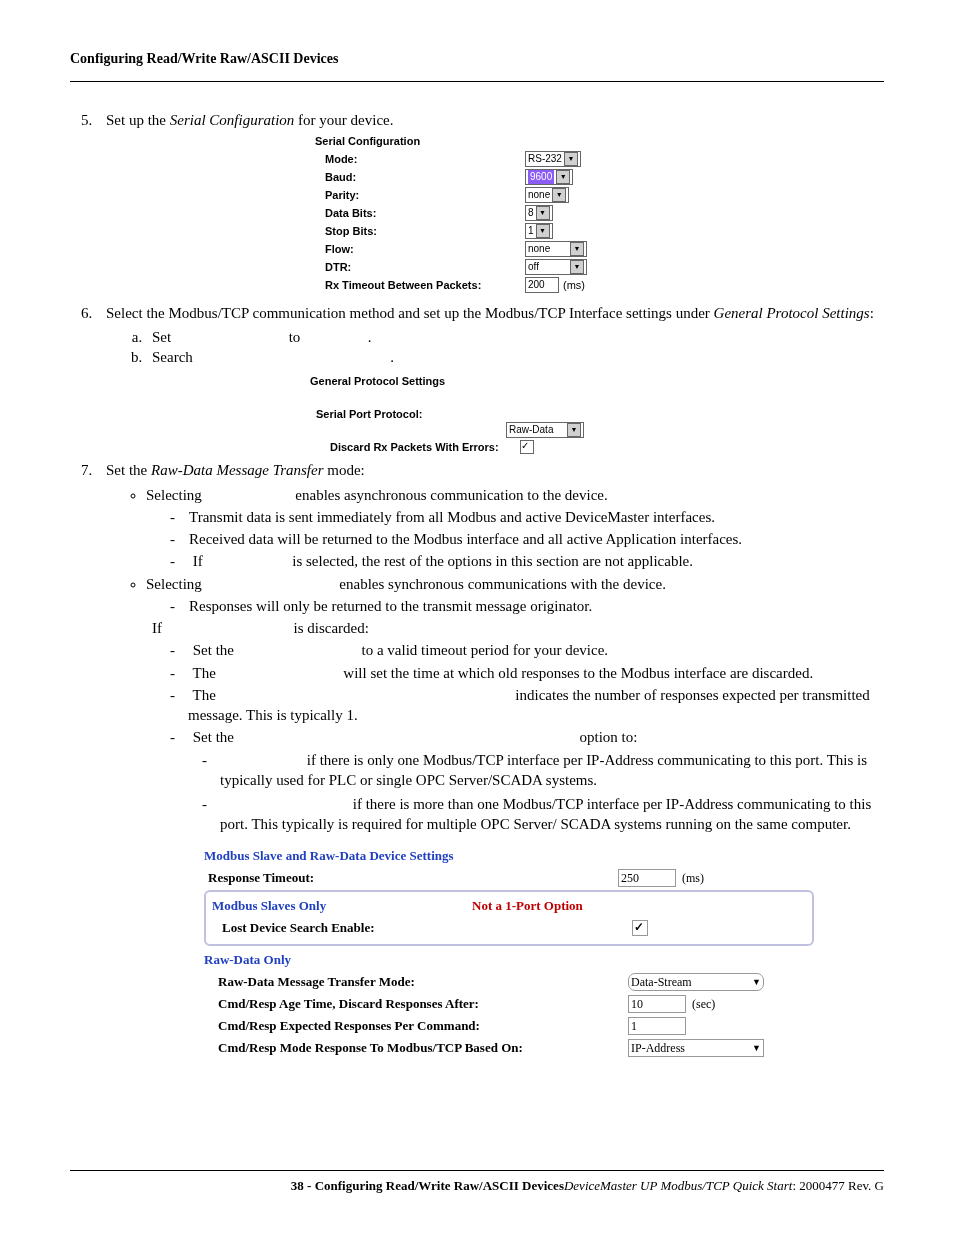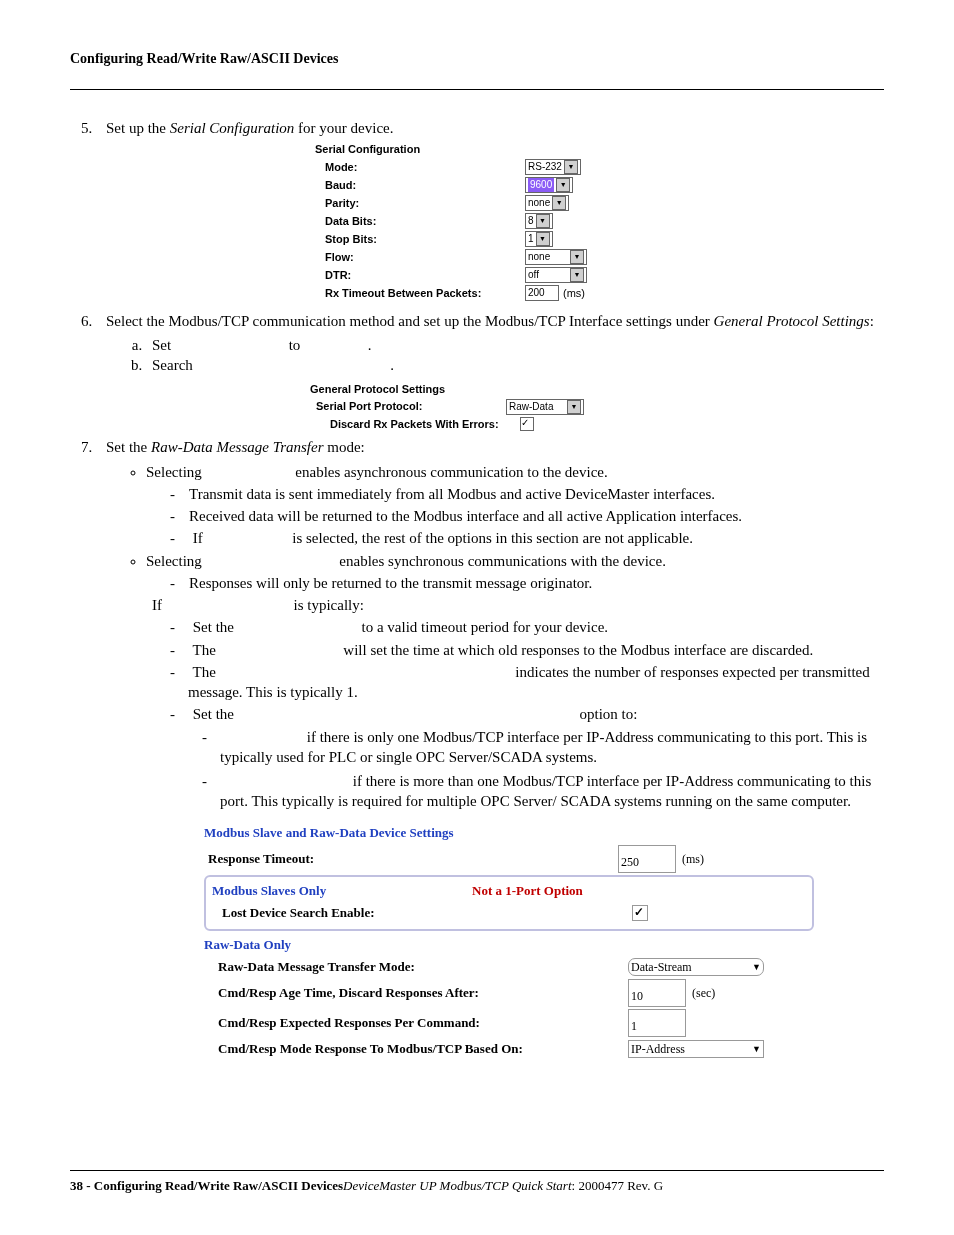--- a/index.html
+++ b/index.html
@@ -9,21 +9,21 @@
     margin: 0;
     padding: 50px 70px 40px 70px;
     width: 954px;
     box-sizing: border-box;
     line-height: 1.35;
   }
   .header-section {
     font-weight: bold;
     font-size: 14px;
     border-bottom: 1.5px solid #000;
-    padding-bottom: 20px;
+    padding-bottom: 12px;
     margin-bottom: 28px;
   }
   .italic { font-style: italic; }
   .bold { font-weight: bold; }
   ol.main { padding-left: 26px; margin:0; }
   ol.main > li { margin-bottom: 6px; padding-left: 10px; }
   ol.alpha { list-style: lower-alpha; padding-left: 40px; margin: 4px 0; }
   ol.alpha > li { padding-left: 6px; }
   ul.bullet { padding-left: 40px; margin:4px 0; }
   ul.bullet > li { margin-bottom: 2px; }
@@ -68,37 +68,37 @@
     margin: 12px 0 0 98px;
     font-family: Liberation Serif, serif;
     font-size: 13px;
     width: 610px;
   }
   .modbus-title { color:#2040c0; font-weight:bold; margin-bottom:4px; }
   .mb-row { display:flex; align-items:center; margin:2px 0; min-height:20px; }
   .mb-label { flex:0 0 410px; font-weight:bold; padding-left:14px; }
   .mb-label-top { flex:0 0 410px; font-weight:bold; padding-left:4px; border-top-left-radius:8px; }
   .mb-sec { font-weight:bold; padding-left:0; color:#2040c0; }
-  .mb-input { border:1px solid #999; background:#fff; height:28px; padding:8px 2px; font-size:12px; box-sizing:border-box; }
+  .mb-input { border:1px solid #999; background:#fff; height:18px; padding:0 2px; font-size:12px; box-sizing:border-box; }
   .mb-sel { border:1px solid #999; background:#fff; height:18px; display:inline-flex; align-items:center; padding:0 2px; font-size:12px; box-sizing:border-box; justify-content:space-between; gap:6px; }
   .mb-chk { width:14px; height:14px; border:1px solid #999; display:inline-block; position:relative; background:#fff; }
   .mb-chk.checked::after { content:"✓"; position:absolute; top:-2px; left:1px; font-size:12px; font-weight:bold; }
   .mb-red { color:#c00000; font-weight:bold; }
   .mb-group { border:2px solid #c0c0e0; border-radius:6px; padding:2px 8px 4px 2px; margin-top:2px; }
   .mb-unit { margin-left:6px; font-size:12px; }
 
   .footer {
     position: fixed;
     bottom: 40px;
     left: 70px;
     right: 70px;
     border-top:1.5px solid #000;
     padding-top:6px;
     display:flex;
-    justify-content:flex-start;
+    justify-content:flex-end;
     font-size:13px;
     width:814px;
   }
   .chev { font-size:9px; }
 </style>
 </head>
 <body>
 
 <div class="header-section">Configuring Read/Write Raw/ASCII Devices</div>
 
@@ -180,21 +180,21 @@
         <span>Search</span>
         <span style="display:inline-block;width:190px;"></span>
         <span>.</span>
       </li>
     </ol>
 
     <div class="ui-box2">
       <div class="ui-title">General Protocol Settings</div>
       <div class="ui-row">
         <div class="ui-label" style="padding-left:6px;">Serial Port Protocol:</div>
-        <span class="ui-ctrl ui-sel" style="width:72px;justify-content:space-between;">
+        <span class="ui-ctrl ui-sel" style="width:72px;justify-content:space-between;margin-top:31px;">
             <span>Raw-Data</span>
             <span class="ui-sel-btn">▼</span>
           </span>
       </div>
       <div class="ui-row">
         <div class="ui-label-sub">Discard Rx Packets With Errors:</div>
         <span class="ui-check checked"></span>
       </div>
     </div>
   </li>
@@ -219,21 +219,21 @@
       <li>
         <span>Selecting</span>
         <span style="display:inline-block;width:130px;"></span>
         <span>enables synchronous communications with the device.</span>
         <div class="dash-list">
           <div>Responses will only be returned to the transmit message originator.</div>
         </div>
         <div style="padding-left:6px;margin-top:2px;">
           <span>If</span>
           <span style="display:inline-block;width:124px;"></span>
-          <span>is typically:</span>
+          <span>is discarded:</span>
         </div>
         <div class="dash-list">
           <div>
             <span>Set the</span>
             <span style="display:inline-block;width:120px;"></span>
             <span>to a valid timeout period for your device.</span>
           </div>
           <div>
             <span>The</span>
             <span style="display:inline-block;width:120px;"></span>

